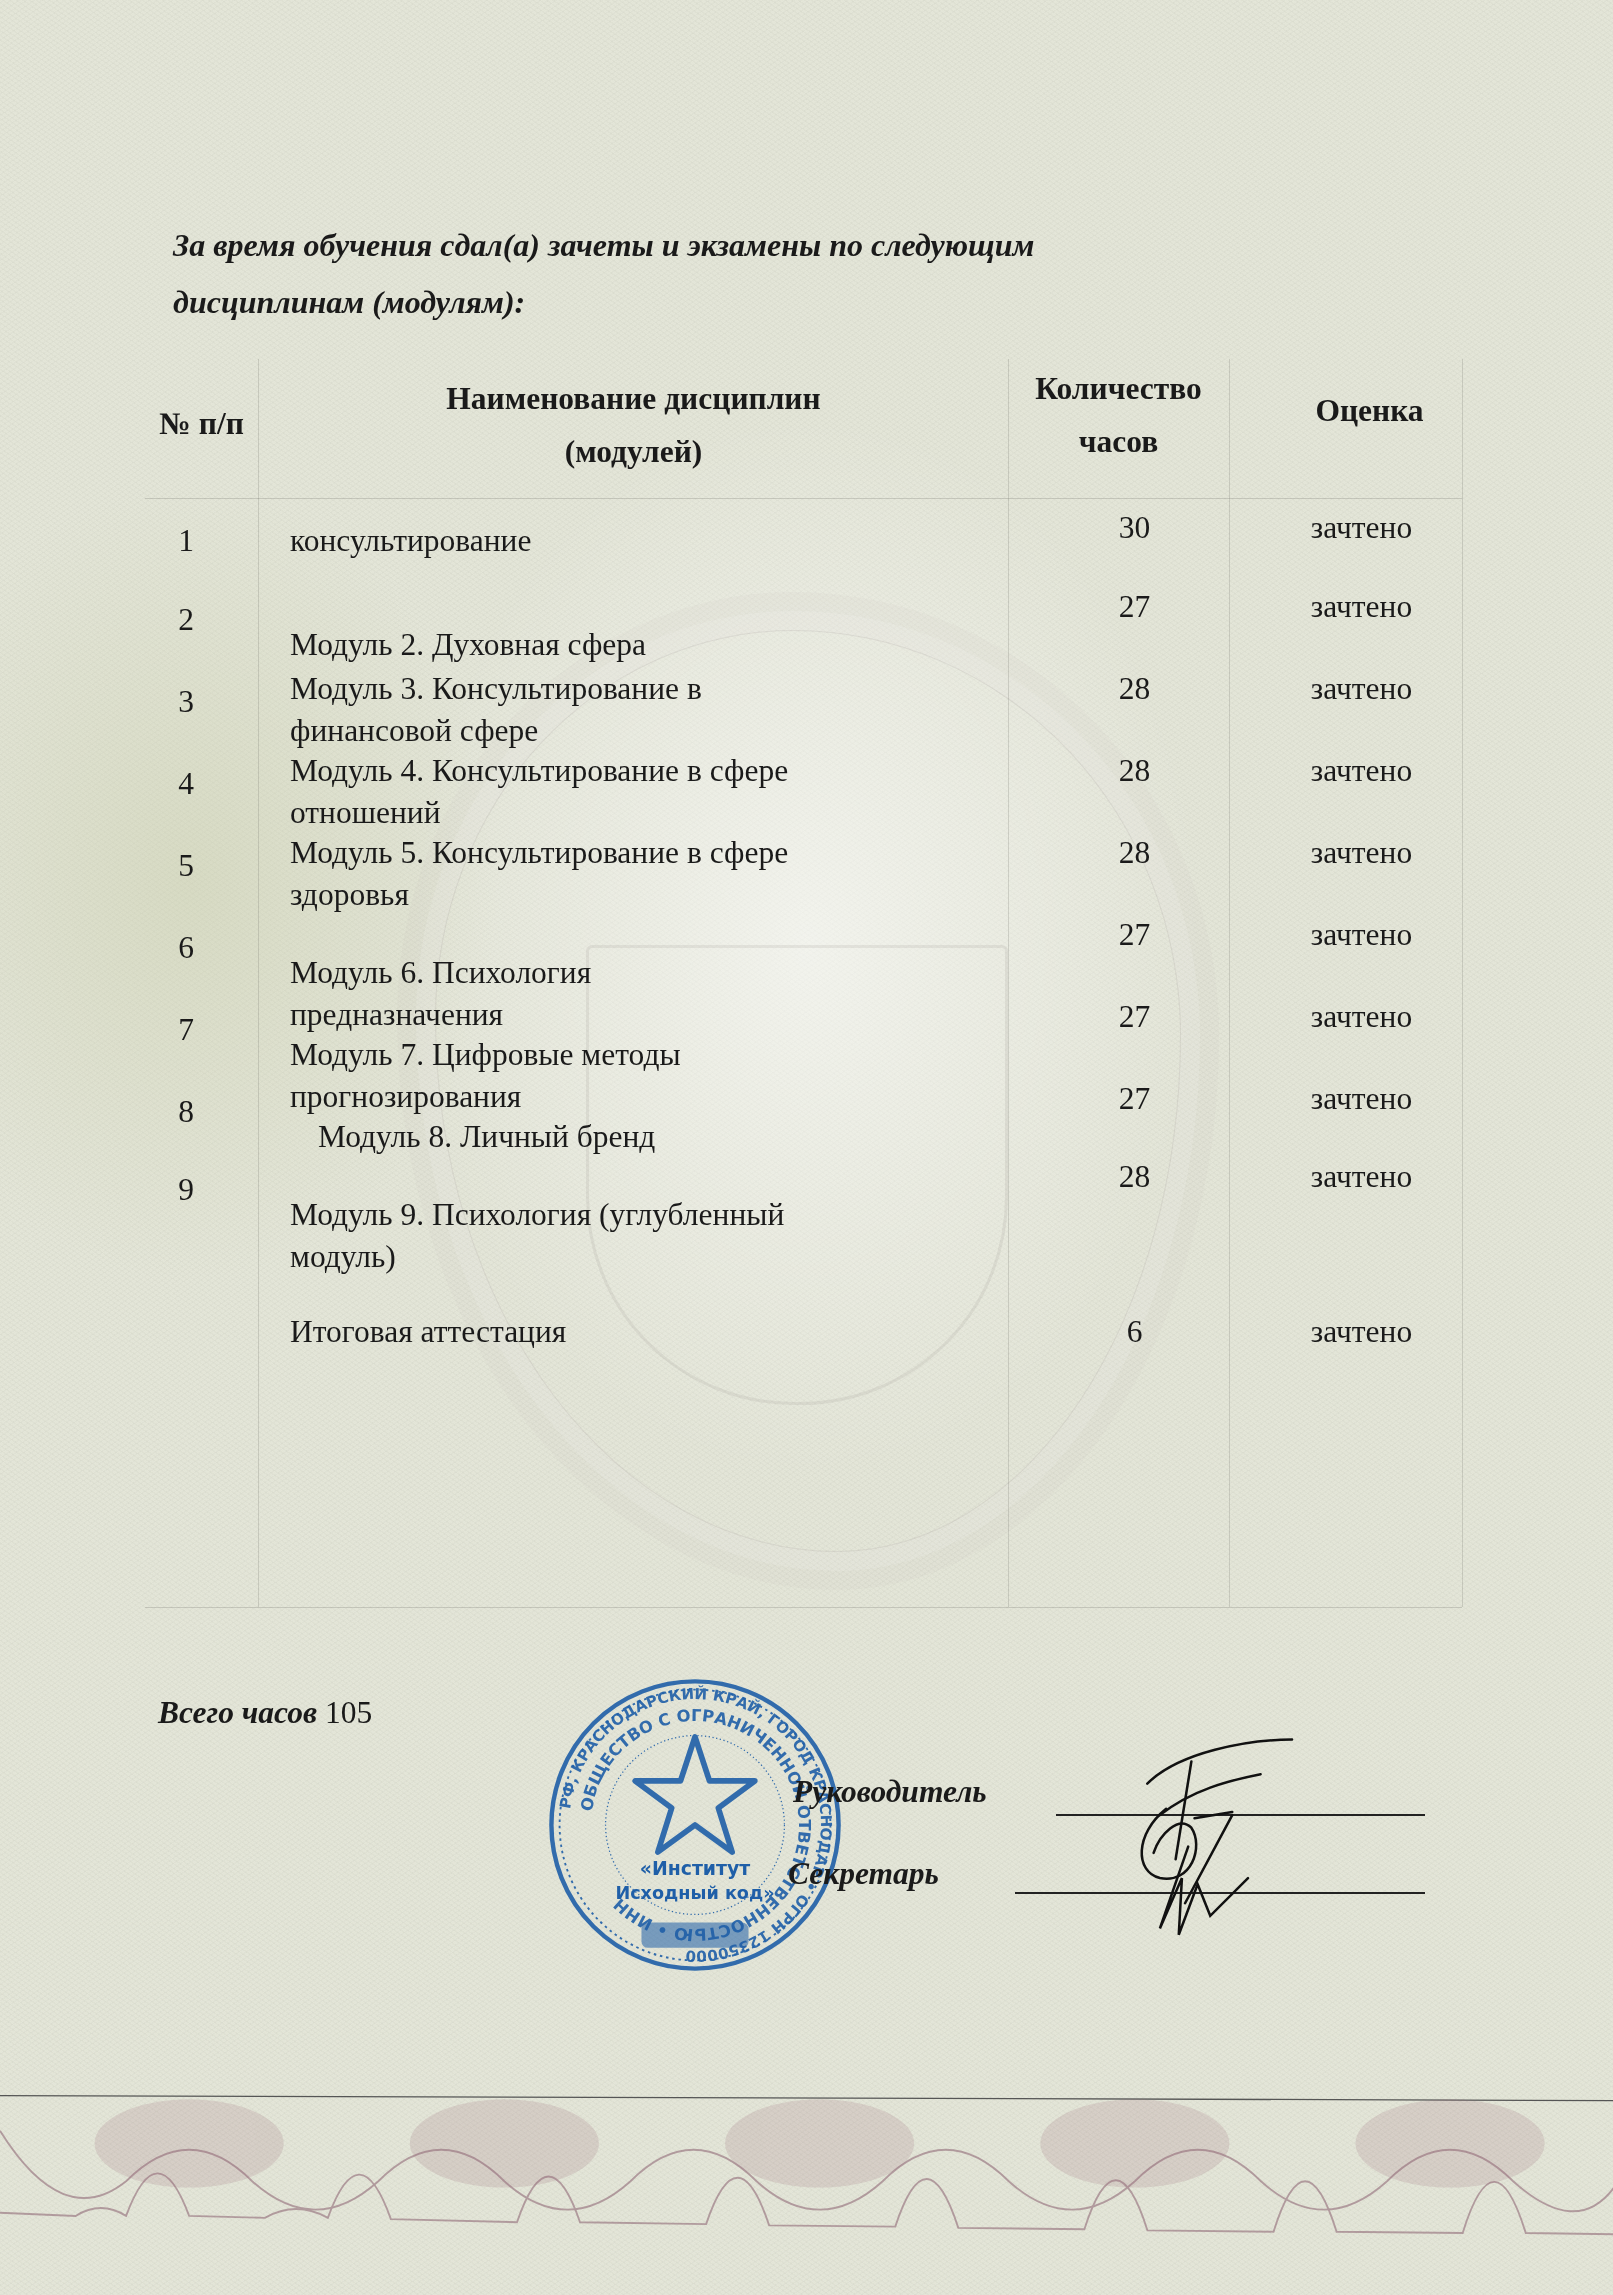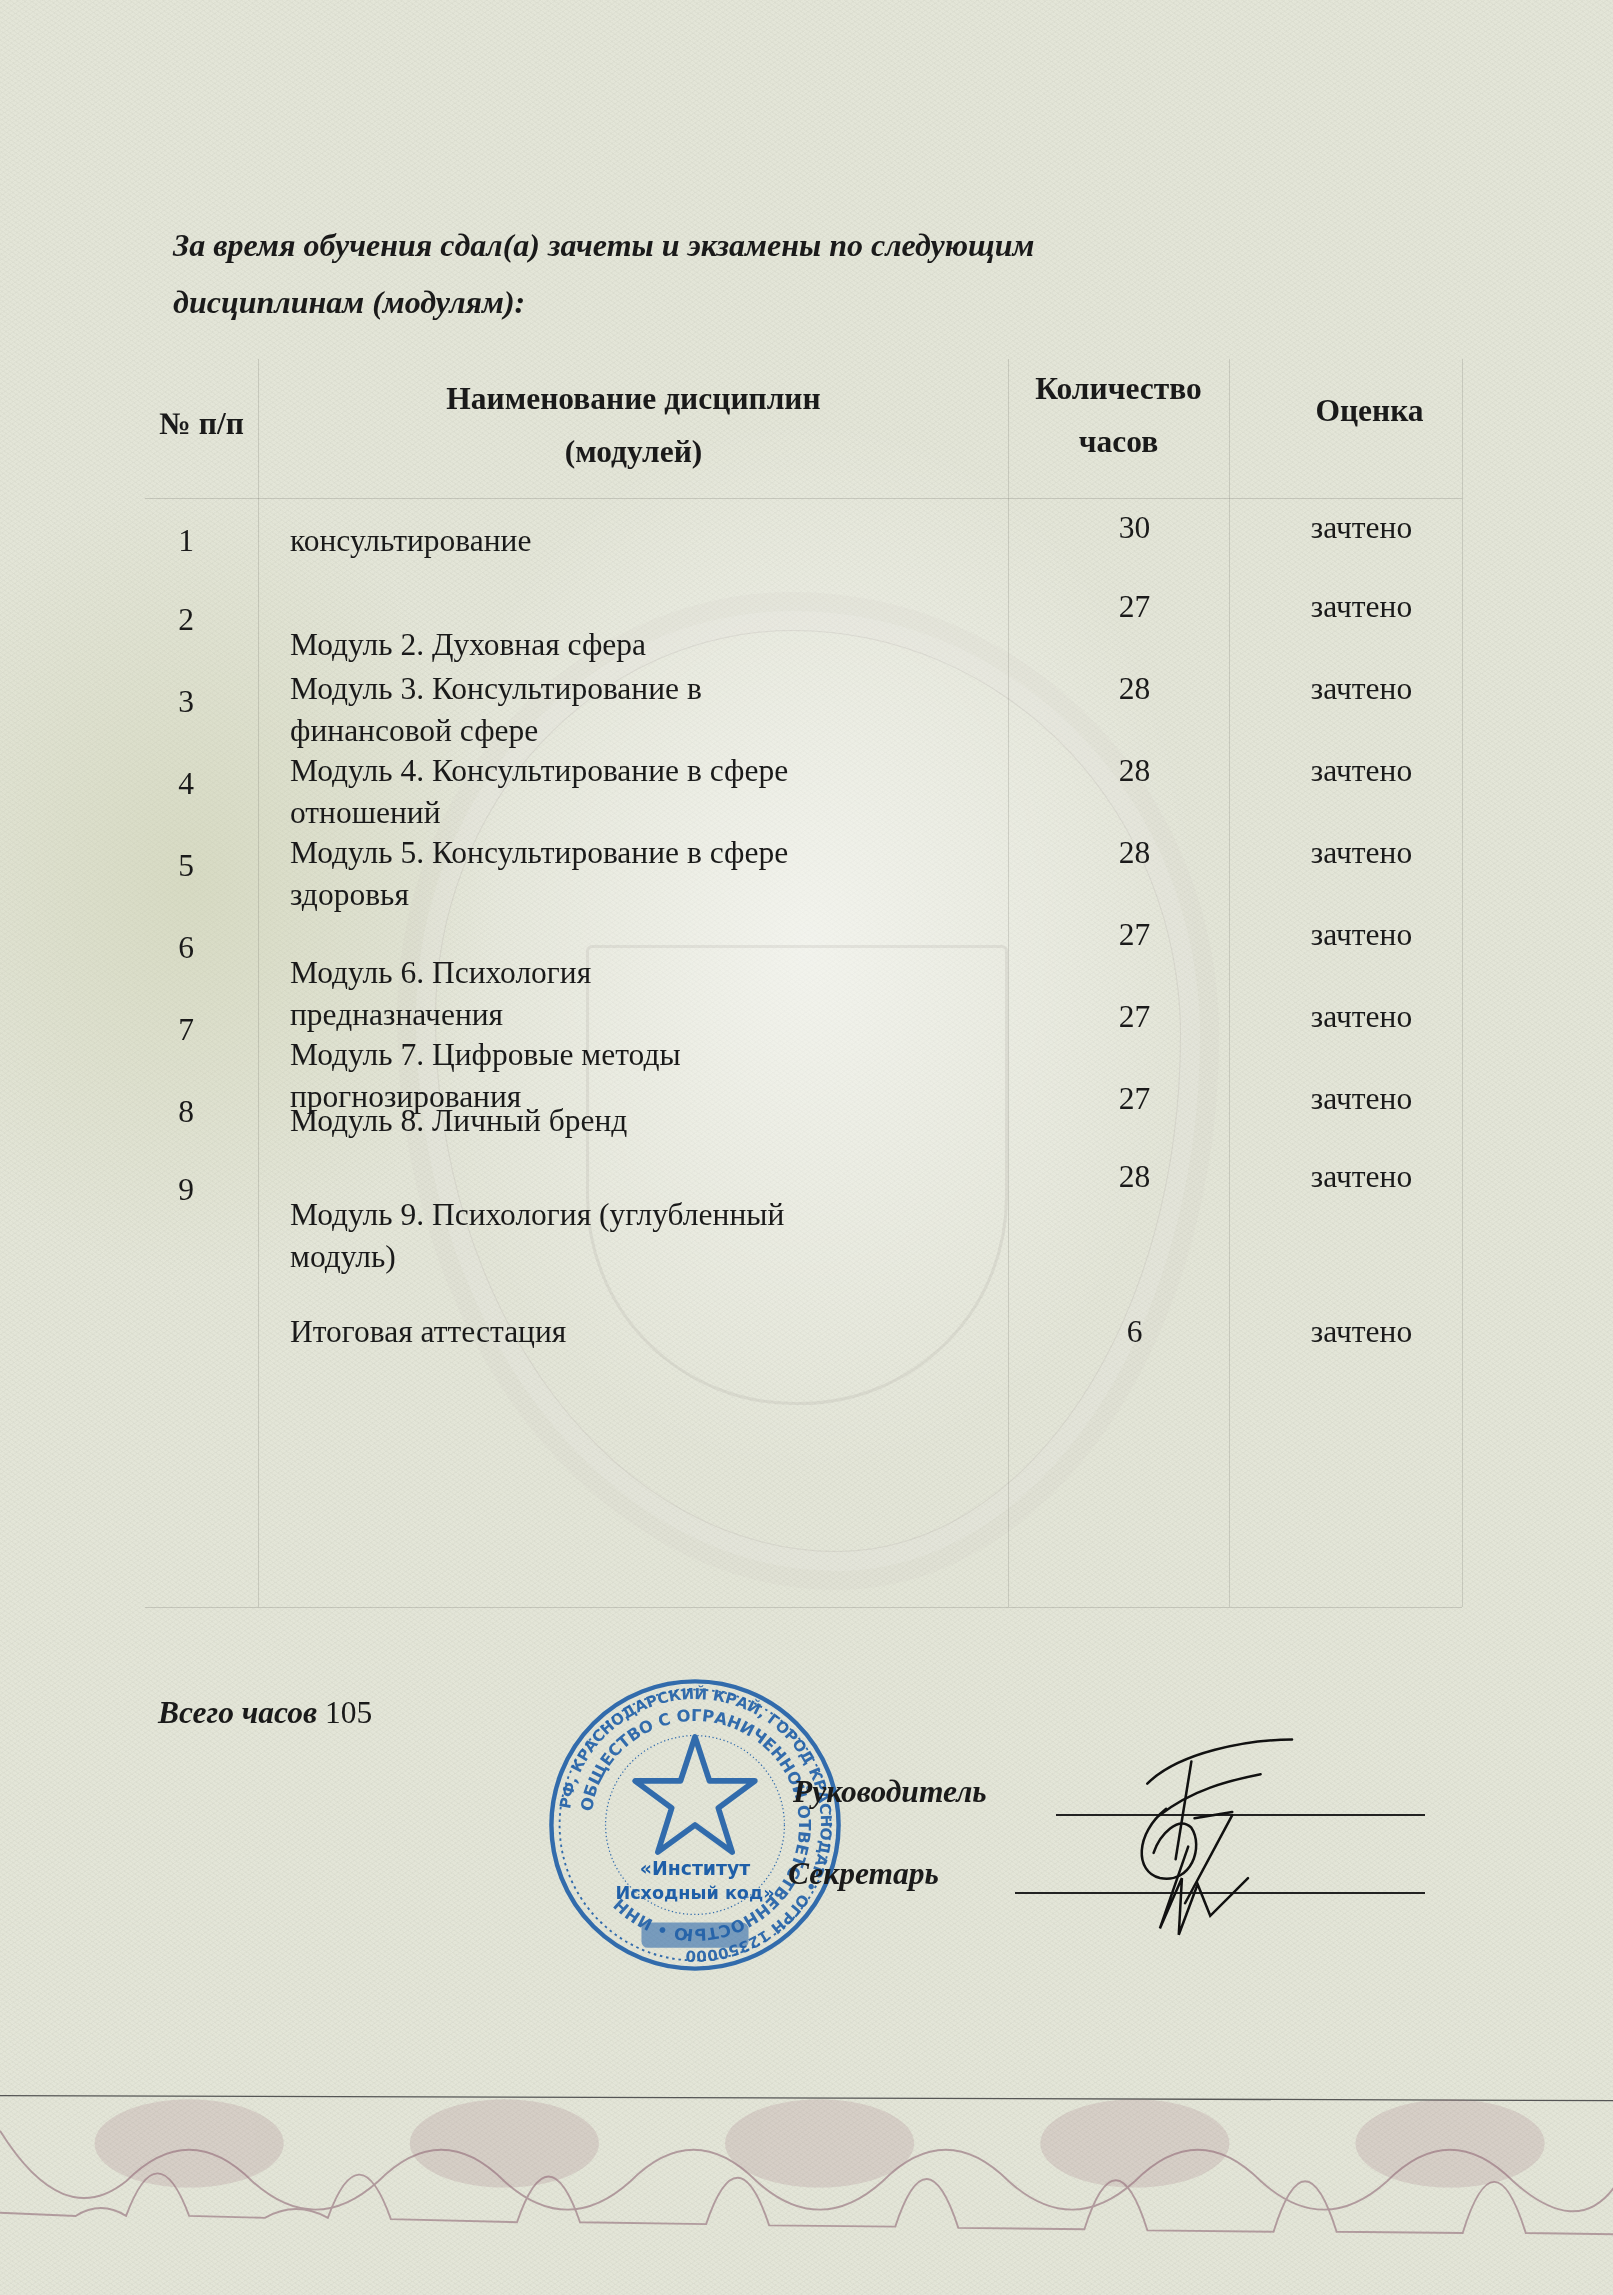--- a/index.html
+++ b/index.html
@@ -146,21 +146,21 @@
     <span class="name" style="top:38px;">
       <div>Модуль 7. Цифровые методы</div>
       <div>прогнозирования</div>
     </span>
     <span class="hours" style="top:0;">27</span>
     <span class="grade" style="top:0;">зачтено</span>
   </div>
 
   <div class="row" style="top:719px;">
     <span class="num" style="top:12.6px;">8</span>
-    <span class="name" style="top:22px;">Модуль 8. Личный бренд</span>
+    <span class="name" style="top:38px;margin-left:28px;">Модуль 8. Личный бренд</span>
     <span class="hours" style="top:0;">27</span>
     <span class="grade" style="top:0;">зачтено</span>
   </div>
 
   <div class="row" style="top:797px;">
     <span class="num" style="top:12.6px;">9</span>
     <span class="name" style="top:38px;">
       <div>Модуль 9. Психология (углубленный</div>
       <div>модуль)</div>
     </span>

